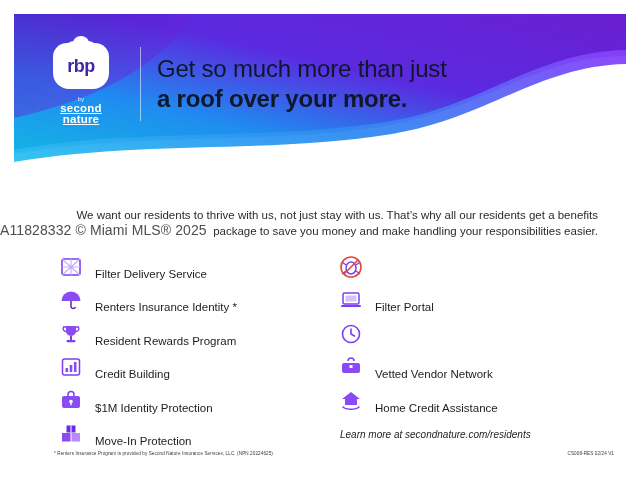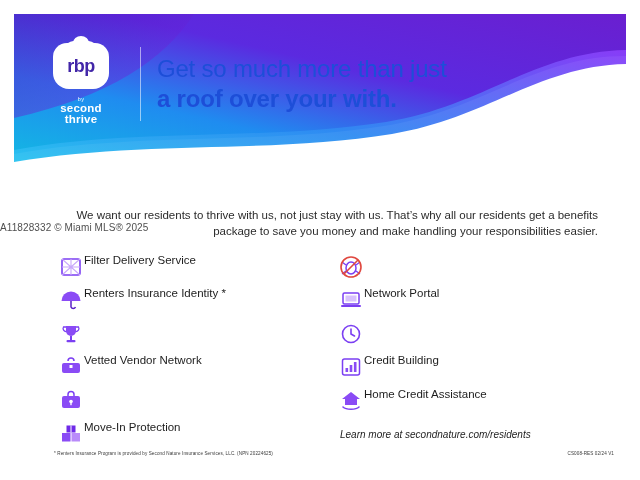--- a/index.html
+++ b/index.html
@@ -104,29 +104,30 @@
     letter-spacing: 0.4px;
     opacity: 0.95;
     margin-bottom: 1px;
   }
   .logo-sn {
     font-size: 11.5px;
     font-weight: bold;
     line-height: 11px;
     text-align: center;
     letter-spacing: 0.2px;
+    text-decoration: underline;
   }
   .header-divider {
     width: 1px;
     height: 74px;
     background: rgba(255,255,255,0.55);
     margin: 0 16px 0 0;
   }
   .headline {
-    color: #1d4ed8;
+    color: #0f172a;
   }
   .headline .l1 {
     font-size: 24px;
     font-weight: normal;
     letter-spacing: -0.2px;
     line-height: 30px;
   }
   .headline .l2 {
     font-size: 24px;
     font-weight: bold;
@@ -144,40 +145,41 @@
     font-size: 11.5px;
     line-height: 16px;
     color: #2b2b2b;
   }
 
   
   .watermark {
     position: absolute;
     left: 0px;
     top: 222px;
-    font-size: 10px;
+    font-size: 14px;
     color: #4f4f4f;
     letter-spacing: 0.1px;
     z-index: 40;
   }
 
   
   .benefits {
     position: absolute;
     left: 44px;
     top: 236px;
     width: 546px;
     display: grid;
     grid-template-columns: 280px 266px;
     grid-auto-rows: 33.5px;
     align-items: center;
   }
   .benefit {
     display: flex;
-    align-items: flex-start;
+    align-items: flex-end;
+    gap: 11px;
   }
   .benefit .label {
     font-size: 11.5px;
     color: #1d1d1d;
   }
   .b-icon {
     width: 26px;
     height: 26px;
     min-width: 26px;
     display: flex;
@@ -240,26 +242,26 @@
       <path d="M0,0 L180,0 C150,46 96,82 0,104 Z" fill="url(#gradDeep)" opacity="0.45"></path>
     </svg>
 
     <div class="header-content">
       <div class="logo-block">
         <div class="logo-badge">
           <span class="logo-text">rbp</span>
         </div>
         <div class="logo-by">by</div>
         <div class="logo-sn">second</div>
-        <div class="logo-sn">thrive</div>
+        <div class="logo-sn">nature</div>
       </div>
       <div class="header-divider"></div>
       <div class="headline">
         <div class="l1">Get so much more than just</div>
-        <div class="l2">a roof over your with.</div>
+        <div class="l2">a roof over your more.</div>
       </div>
     </div>
   </div>
 
   <div class="intro">We want our residents to thrive with us, not just stay with us. That’s why all our residents get a benefits package to save you money and make handling your responsibilities easier.</div>
 
   <div class="benefits">
 
     <div class="benefit">
       <span class="b-icon">
@@ -291,73 +293,75 @@
       <span class="label">Renters Insurance Identity *</span>
     </div>
     <div class="benefit">
       <span class="b-icon">
         <svg width="24" height="24" viewBox="0 0 24 24">
           <rect x="4" y="5" width="16" height="11" rx="1.5" fill="none" stroke="#7b3ff2" stroke-width="1.5"></rect>
           <rect x="6.5" y="7.5" width="11" height="6" fill="#d8c2fc"></rect>
           <rect x="2" y="17" width="20" height="2" rx="1" fill="#7b3ff2"></rect>
         </svg>
       </span>
-      <span class="label">Network Portal</span>
+      <span class="label">Filter Portal</span>
     </div>
 
     <div class="benefit">
       <span class="b-icon">
         <svg width="24" height="24" viewBox="0 0 24 24">
           <path d="M7 4 H17 V9 A5 5 0 0 1 7 9 Z" fill="#8a4bf5"></path>
           <path d="M7 5 H4.5 A3 3 0 0 0 7.5 9.5 M17 5 H19.5 A3 3 0 0 1 16.5 9.5" fill="none" stroke="#7b3ff2" stroke-width="1.3"></path>
           <rect x="11" y="14" width="2" height="4" fill="#7b3ff2"></rect>
           <rect x="7.5" y="18" width="9" height="2.2" rx="1" fill="#7b3ff2"></rect>
         </svg>
       </span>
+      <span class="label">Resident Rewards Program</span>
     </div>
     <div class="benefit">
       <span class="b-icon">
         <svg width="24" height="24" viewBox="0 0 24 24">
           <circle cx="12" cy="12" r="8.5" fill="none" stroke="#7b3ff2" stroke-width="1.6"></circle>
           <path d="M12 7 V12 L15.5 14" fill="none" stroke="#7b3ff2" stroke-width="1.6" stroke-linecap="round"></path>
         </svg>
       </span>
     </div>
 
-    <div class="benefit">
-      <span class="b-icon">
-        <svg width="24" height="24" viewBox="0 0 24 24">
-          <path d="M9 6 A3 3 0 0 1 15 6" fill="none" stroke="#7b3ff2" stroke-width="1.5"></path>
-          <rect x="3" y="8" width="18" height="10" rx="2" fill="#8a4bf5"></rect>
-          <rect x="10.5" y="10" width="3" height="3" fill="#ffffff"></rect>
-        </svg>
-      </span>
-      <span class="label">Vetted Vendor Network</span>
-    </div>
     <div class="benefit">
       <span class="b-icon">
         <svg width="24" height="24" viewBox="0 0 24 24">
           <rect x="3.5" y="4" width="17" height="16" rx="2" fill="none" stroke="#7b3ff2" stroke-width="1.5"></rect>
           <rect x="6.5" y="13" width="2.6" height="4" fill="#8a4bf5"></rect>
           <rect x="10.7" y="10" width="2.6" height="7" fill="#8a4bf5"></rect>
           <rect x="14.9" y="7" width="2.6" height="10" fill="#8a4bf5"></rect>
         </svg>
       </span>
       <span class="label">Credit Building</span>
     </div>
+    <div class="benefit">
+      <span class="b-icon">
+        <svg width="24" height="24" viewBox="0 0 24 24">
+          <path d="M9 6 A3 3 0 0 1 15 6" fill="none" stroke="#7b3ff2" stroke-width="1.5"></path>
+          <rect x="3" y="8" width="18" height="10" rx="2" fill="#8a4bf5"></rect>
+          <rect x="10.5" y="10" width="3" height="3" fill="#ffffff"></rect>
+        </svg>
+      </span>
+      <span class="label">Vetted Vendor Network</span>
+    </div>
 
     <div class="benefit">
       <span class="b-icon">
         <svg width="24" height="24" viewBox="0 0 24 24">
           <rect x="3" y="7" width="18" height="12" rx="2" fill="#8a4bf5"></rect>
           <path d="M9 7 V5.5 A3 3 0 0 1 15 5.5 V7" fill="none" stroke="#7b3ff2" stroke-width="1.5"></path>
           <circle cx="12" cy="12.5" r="1.8" fill="#ffffff"></circle>
           <rect x="11.3" y="13" width="1.4" height="3.2" fill="#ffffff"></rect>
         </svg>
       </span>
+      <span class="label">$1M Identity Protection</span>
     </div>
     <div class="benefit">
       <span class="b-icon">
         <svg width="24" height="24" viewBox="0 0 24 24">
           <path d="M12 3 L21 10 H18 V16 H6 V10 H3 Z" fill="#8a4bf5"></path>
           <path d="M4 18 C7 21 17 21 20 18" fill="none" stroke="#7b3ff2" stroke-width="1.6" stroke-linecap="round"></path>
         </svg>
       </span>
       <span class="label">Home Credit Assistance</span>
     </div>

